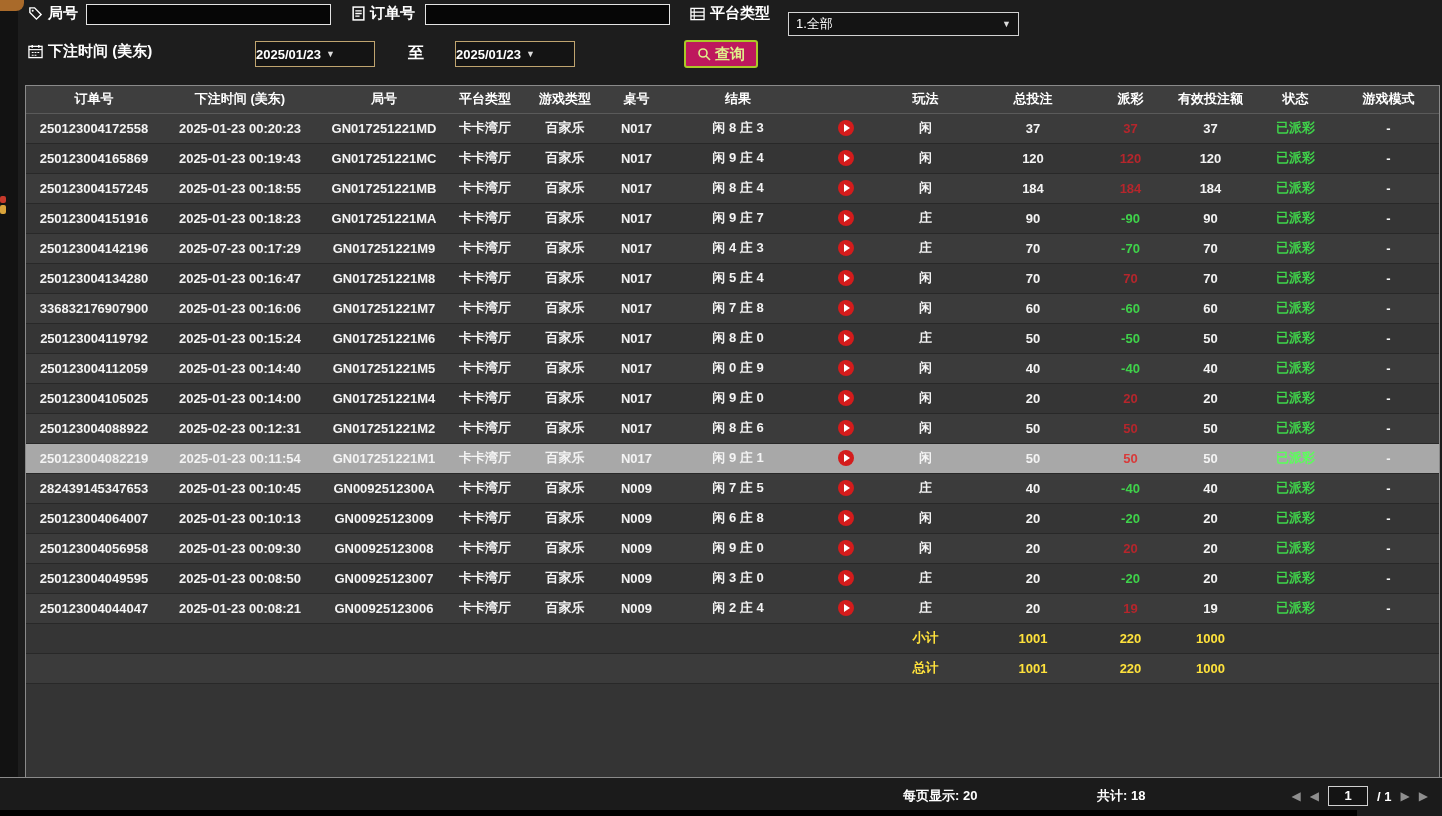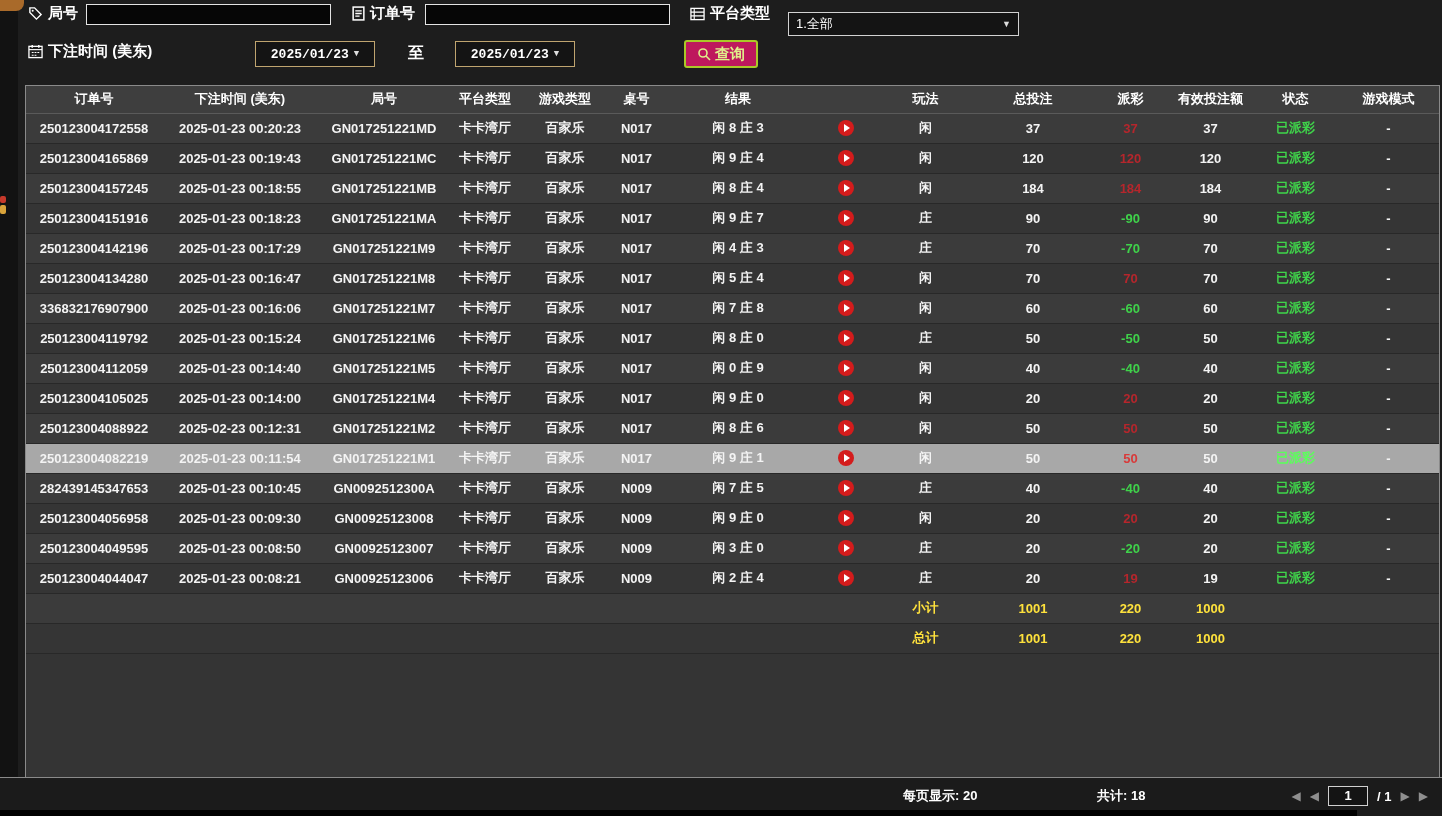--- a/index.html
+++ b/index.html
@@ -25,21 +25,21 @@
   .f-input {
     position:absolute; height:21px; background:#060606; border:1px solid #e3e3e3;
     color:#fff; font-size:13px; padding:0 5px; outline:none;
     font-family:"Liberation Sans","DejaVu Sans",sans-serif;
   }
   .dropdown {
     position:absolute; display:flex; align-items:center; cursor:pointer;
     color:#fff; font-size:13px; font-weight:bold; background:#141414;
   }
   .dd-platform { left:788px; top:12px; width:231px; height:24px; border:1px solid #d2d2d2; justify-content:space-between; padding:0 7px; font-weight:normal;}
-  .dd-date { width:120px; height:26px; border:1px solid #bfa46f; justify-content:center; gap:5px;font-family:Liberation Mono, monospace; }
+  .dd-date { width:120px; height:26px; border:1px solid #bfa46f; justify-content:flex-start; gap:5px; }
   .caret { font-size:9px; color:#ddd; }
   .to-label { position:absolute; left:408px; top:43px; font-size:16px; font-weight:bold; }
   .query-btn {
     position:absolute; left:684px; top:40px; width:74px; height:28px;
     display:flex; align-items:center; justify-content:center; gap:4px;
     background:#be185d; border:2px solid #aac928; border-radius:3px;
     color:var(--query-green,#dff08a); font-size:15px; font-weight:bold; cursor:pointer;
   }
 
   
@@ -261,21 +261,21 @@
             <td><span class="play"></span></td>
             <td>庄</td>
             <td>90</td>
             <td class="neg">-90</td>
             <td>90</td>
             <td class="status">已派彩</td>
             <td>-</td>
           </tr>
           <tr>
             <td>250123004142196</td>
-            <td>2025-01-23 00:17:29</td>
+            <td>2025-07-23 00:17:29</td>
             <td>GN017251221M9</td>
             <td>卡卡湾厅</td>
             <td>百家乐</td>
             <td>N017</td>
             <td>闲 4 庄 3</td>
             <td><span class="play"></span></td>
             <td>庄</td>
             <td>70</td>
             <td class="neg">-70</td>
             <td>70</td>
@@ -400,20 +400,36 @@
             <td>GN0092512300A</td>
             <td>卡卡湾厅</td>
             <td>百家乐</td>
             <td>N009</td>
             <td>闲 7 庄 5</td>
             <td><span class="play"></span></td>
             <td>庄</td>
             <td>40</td>
             <td class="neg">-40</td>
             <td>40</td>
+            <td class="status">已派彩</td>
+            <td>-</td>
+          </tr>
+          <tr>
+            <td>250123004064007</td>
+            <td>2025-01-23 00:10:13</td>
+            <td>GN00925123009</td>
+            <td>卡卡湾厅</td>
+            <td>百家乐</td>
+            <td>N009</td>
+            <td>闲 6 庄 8</td>
+            <td><span class="play"></span></td>
+            <td>闲</td>
+            <td>20</td>
+            <td class="neg">-20</td>
+            <td>20</td>
             <td class="status">已派彩</td>
             <td>-</td>
           </tr>
           <tr>
             <td>250123004056958</td>
             <td>2025-01-23 00:09:30</td>
             <td>GN00925123008</td>
             <td>卡卡湾厅</td>
             <td>百家乐</td>
             <td>N009</td>

